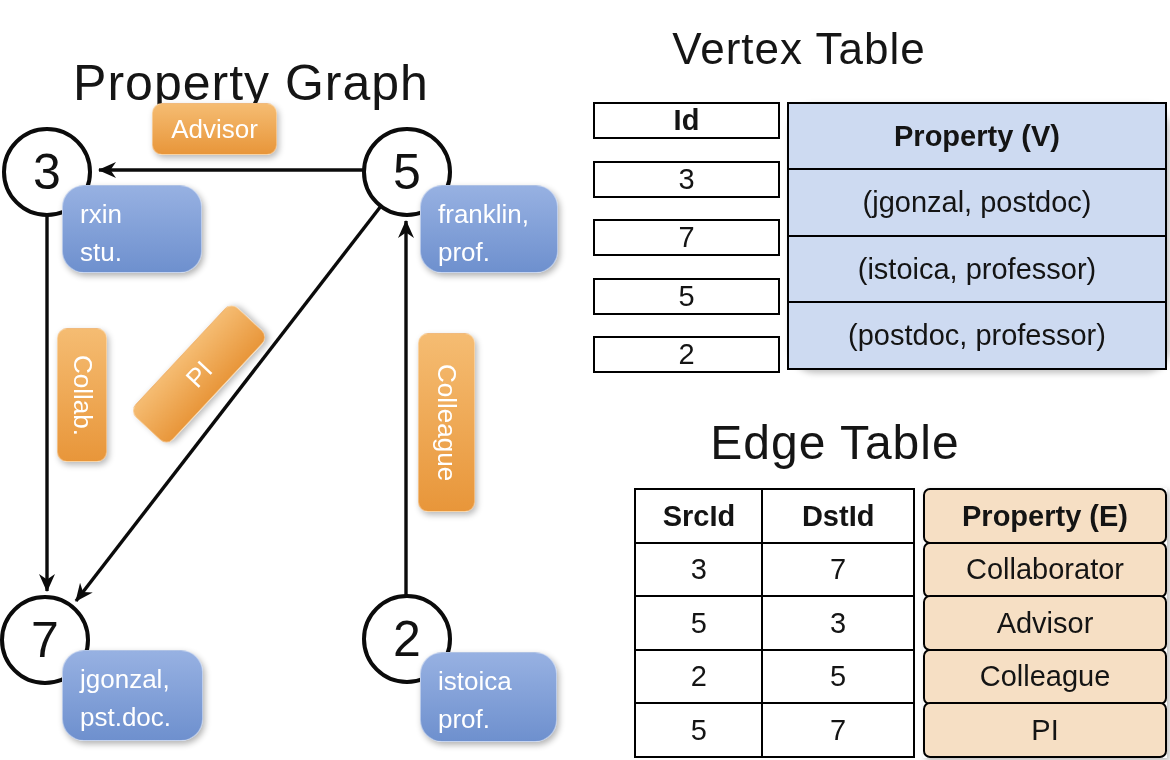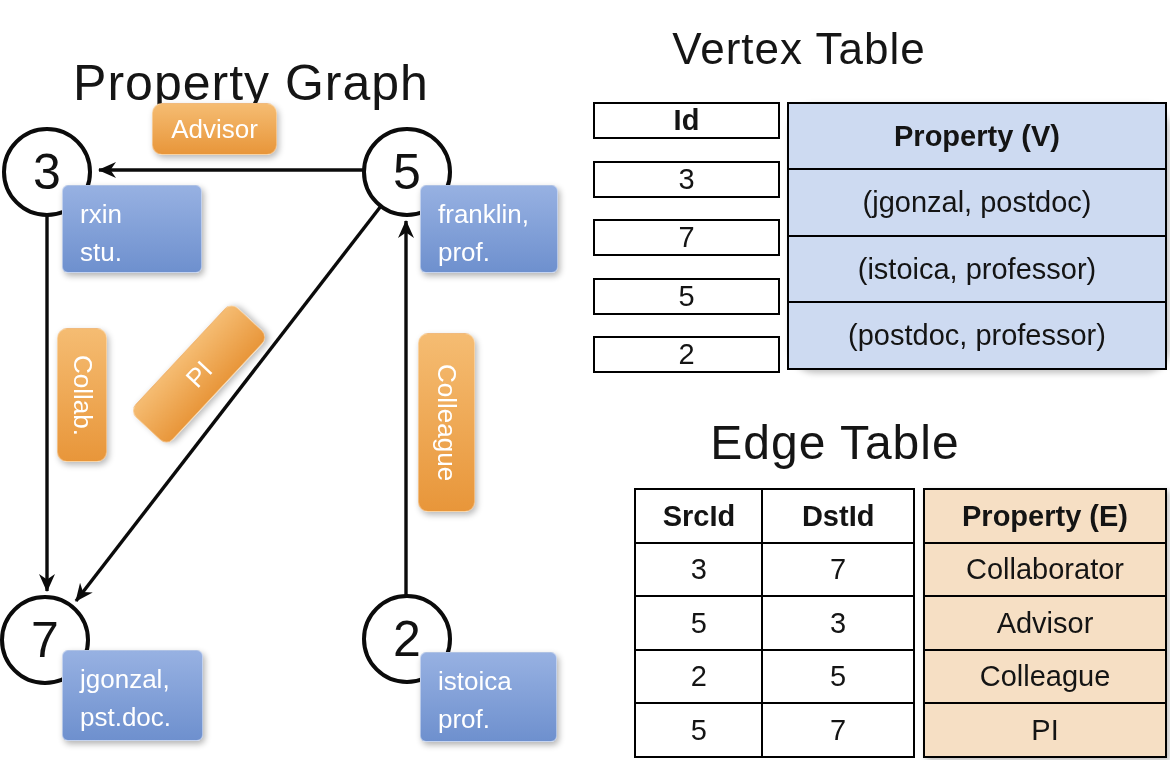--- a/index.html
+++ b/index.html
@@ -17,21 +17,21 @@
   }
   
   #edge-svg{position:absolute;left:0;top:0;width:580px;height:760px;}
   .node-circle{
     position:absolute;width:90px;height:90px;border-radius:50%;
     background:#fff;border:4px solid #0b0b0b;box-sizing:border-box;
     display:flex;align-items:center;justify-content:center;
     font-size:50px;font-weight:400;color:#111;
   }
   .prop-box{
-    position:absolute;border-radius:6px;box-sizing:border-box;
+    position:absolute;border-radius:22px;box-sizing:border-box;
     background:linear-gradient(180deg,var(--blue_top,#97B1E2),var(--blue_bottom,#6E90CE));
     border:1.5px solid rgba(255,255,255,0.45);
     box-shadow:2px 3px 6px rgba(0,0,0,0.30);
     color:#fff;font-size:26px;line-height:1.45;
     padding:10px 0 0 17px;white-space:pre-line;
   }
   .edge-label{
     position:absolute;border-radius:10px;box-sizing:border-box;
     background:linear-gradient(180deg,var(--orange_top,#F5BC72),var(--orange_bottom,#E8963A));
     border:1.5px solid rgba(255,255,255,0.35);
@@ -45,21 +45,21 @@
   .trow2{position:absolute;display:flex;flex-direction:row;box-sizing:border-box;}
   .trow2 .tcol{position:relative;}
   .cell{
     flex:1;display:flex;align-items:center;justify-content:center;
     border:2.5px solid #000;margin-top:-2.5px;box-sizing:border-box;
     background:#fff;font-size:29px;color:#141414;white-space:nowrap;
   }
   .cell:first-child{margin-top:0;}
   .cell.hdr{font-weight:700;}
   .fill-v .cell{background:var(--vertex_fill,#CDDAF1);}
-  .fill-e .cell{background:var(--edge_fill,#F6DFC4);}
+  .fill-e .cell{background:var(--edge_fill,#F6DFC4);border-radius:7px;}
   .shadowed{box-shadow:3px 3px 6px rgba(0,0,0,0.25);}
 </style>
 </head>
 <body>
 
 <div class="big-title" style="left:6px;top:18px;width:490px;margin-top:36px;">Property Graph</div>
 
 <svg id="edge-svg" viewBox="0 0 580 760" xmlns="http://www.w3.org/2000/svg">
   <defs>
     <marker id="arrow" markerUnits="userSpaceOnUse" markerWidth="22" markerHeight="18" refX="17" refY="8" orient="auto">

